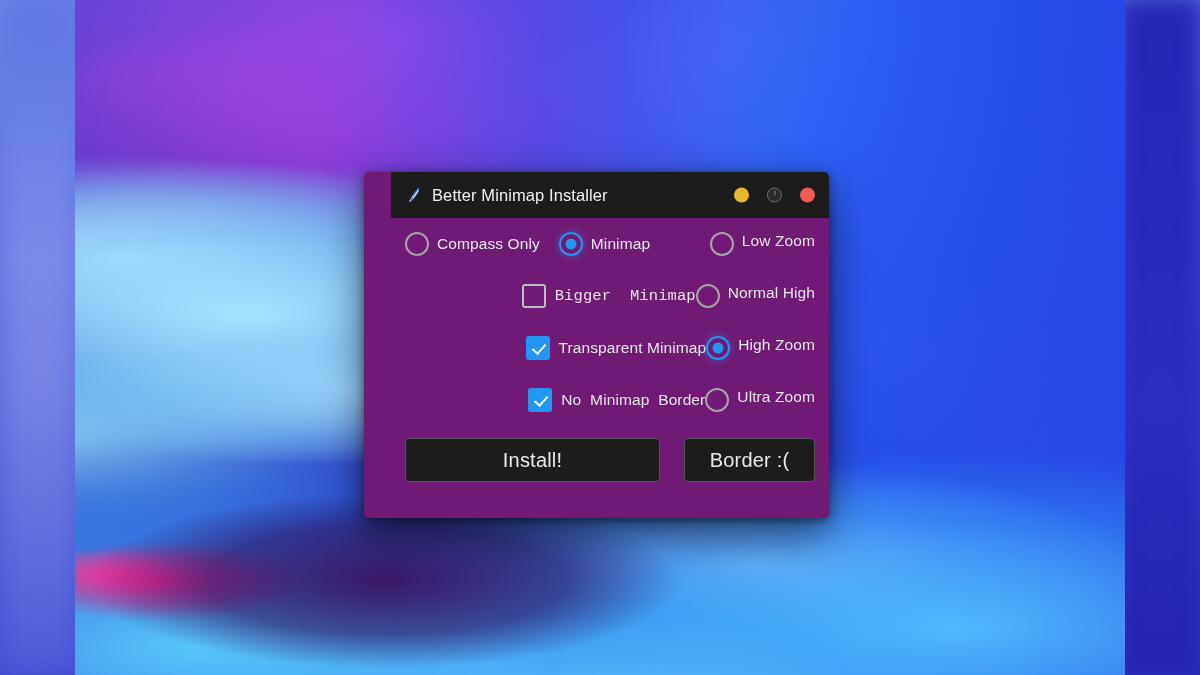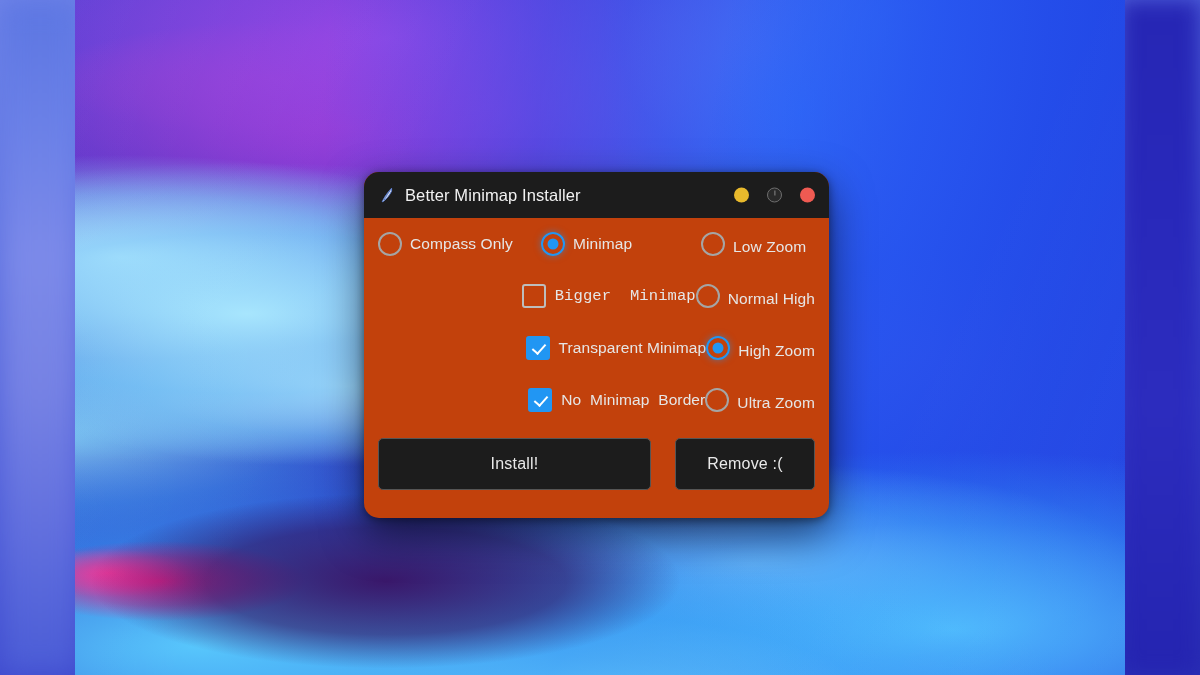--- a/index.html
+++ b/index.html
@@ -124,24 +124,25 @@
     background:
       linear-gradient(115deg, rgba(255,255,255,0.06) 0%, rgba(255,255,255,0) 35%),
       linear-gradient(295deg, rgba(255,255,255,0.05) 0%, rgba(255,255,255,0) 30%);
   }
 
   
   .dialog {
     position: absolute;
     left: 364px; top: 172px;
     width: 465px; height: 346px;
-    background: #c2410c;
-    border-radius: 15px;
+    background: #701a75;
+    border-radius: 5px;
     box-shadow: 0 16px 42px rgba(0,0,0,0.55), 0 2px 10px rgba(0,0,0,0.45);
     overflow: hidden;
+    padding-left: 27px;
   }
 
   .titlebar {
     position: relative;
     height: 46px;
     display: flex;
     align-items: center;
     padding: 0 16px 0 14px;
     background: #1c1c1c;
   }
@@ -192,21 +193,21 @@
   }
 
   .row {
     display: flex;
     align-items: center;
     height: 52px;
   }
 
   .col-a { width: 163px; display: flex; align-items: center; }
   .col-b { width: 160px; display: flex; align-items: center; }
-  .col-c { flex: 1; display: flex; align-items: flex-end; }
+  .col-c { flex: 1; display: flex; align-items: flex-start; }
 
   .opt-label {
     color: #e6e6e6;
     font-size: 15.5px;
     white-space: pre;
     letter-spacing: 0.1px;
   }
 
   
   .radio {
@@ -260,27 +261,27 @@
   .indent { padding-left: 46px; }
 
   
   .footer {
     display: flex;
     align-items: center;
     gap: 24px;
     padding: 12px 14px 0 14px;
   }
   .btn {
-    height: 52px;
+    height: 44px;
     border: 1.3px solid #555555;
     border-radius: 5px;
     background: #1c1c1c;
     color: #e9e9e9;
     font-family: "Liberation Sans", sans-serif;
-    font-size: 16px;
+    font-size: 20px;
     display: flex;
     align-items: center;
     justify-content: center;
     cursor: pointer;
     letter-spacing: 0.2px;
   }
   .btn-install { width: 273px; }
   .btn-remove  { width: 140px; }
 </style>
 </head>
@@ -369,17 +370,17 @@
         <div class="col-c">
           <span class="radio"></span>
           <span class="opt-label">Ultra Zoom</span>
         </div>
       </div>
 
     </div>
 
     <div class="footer">
       <div class="btn btn-install">Install!</div>
-      <div class="btn btn-remove">Remove :(</div>
+      <div class="btn btn-remove">Border :(</div>
     </div>
 
   </div>
 </div>
 
 </body></html>

